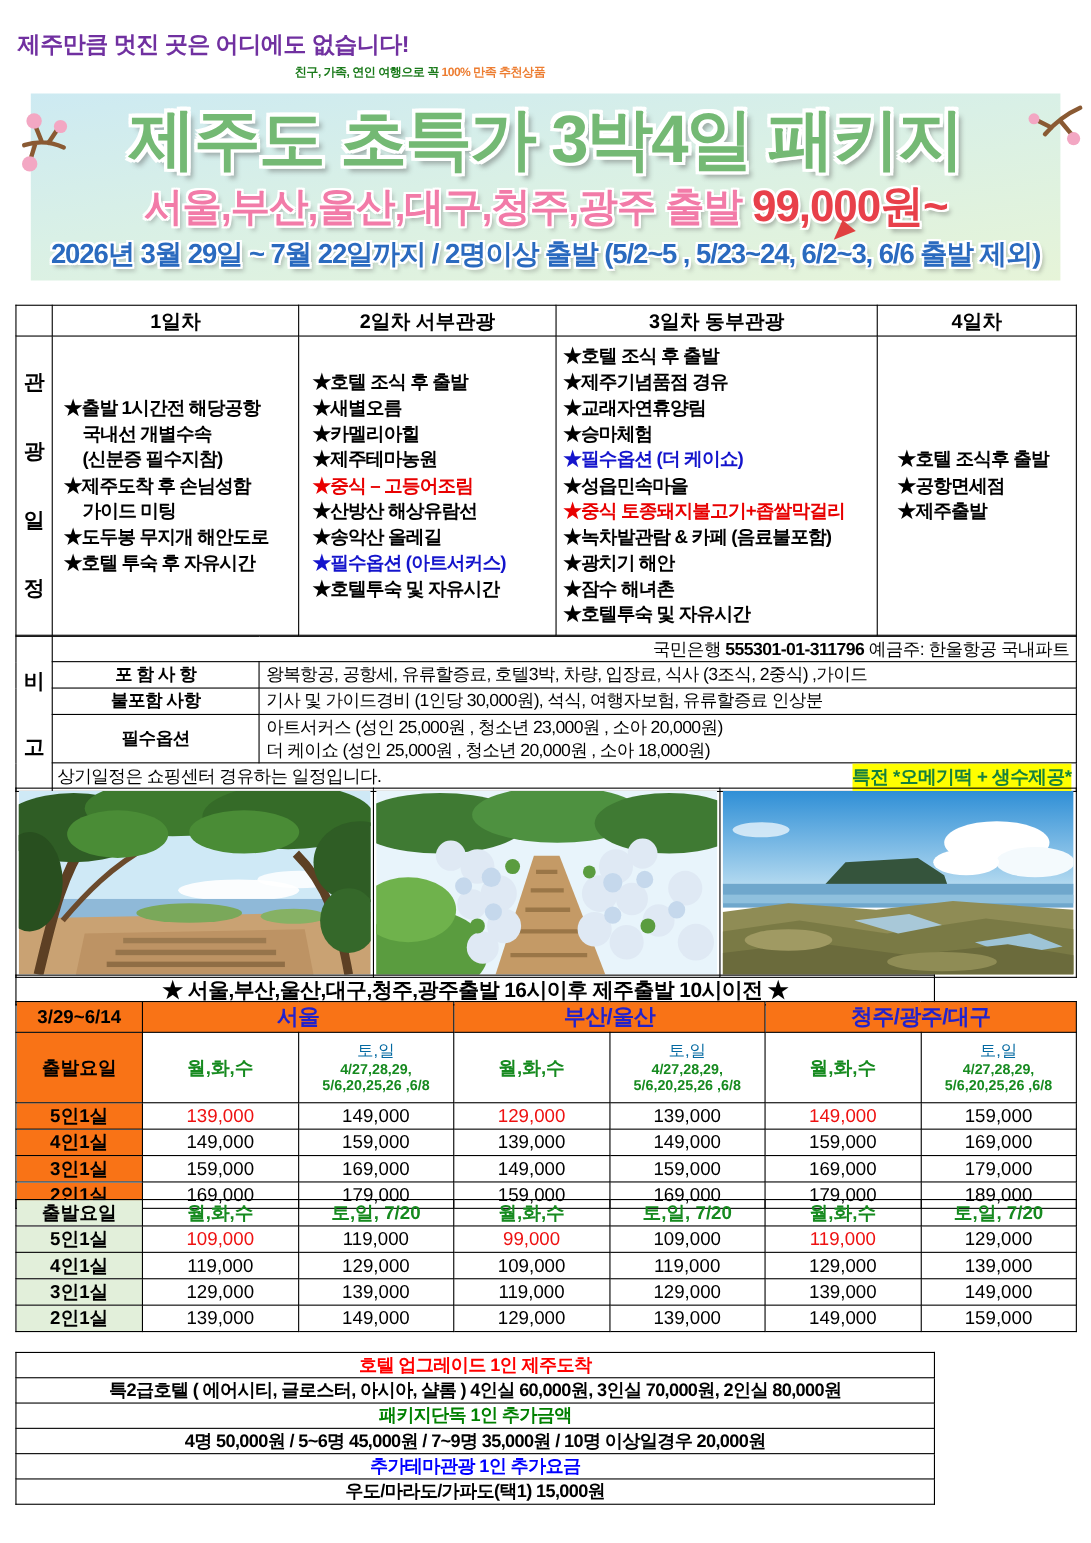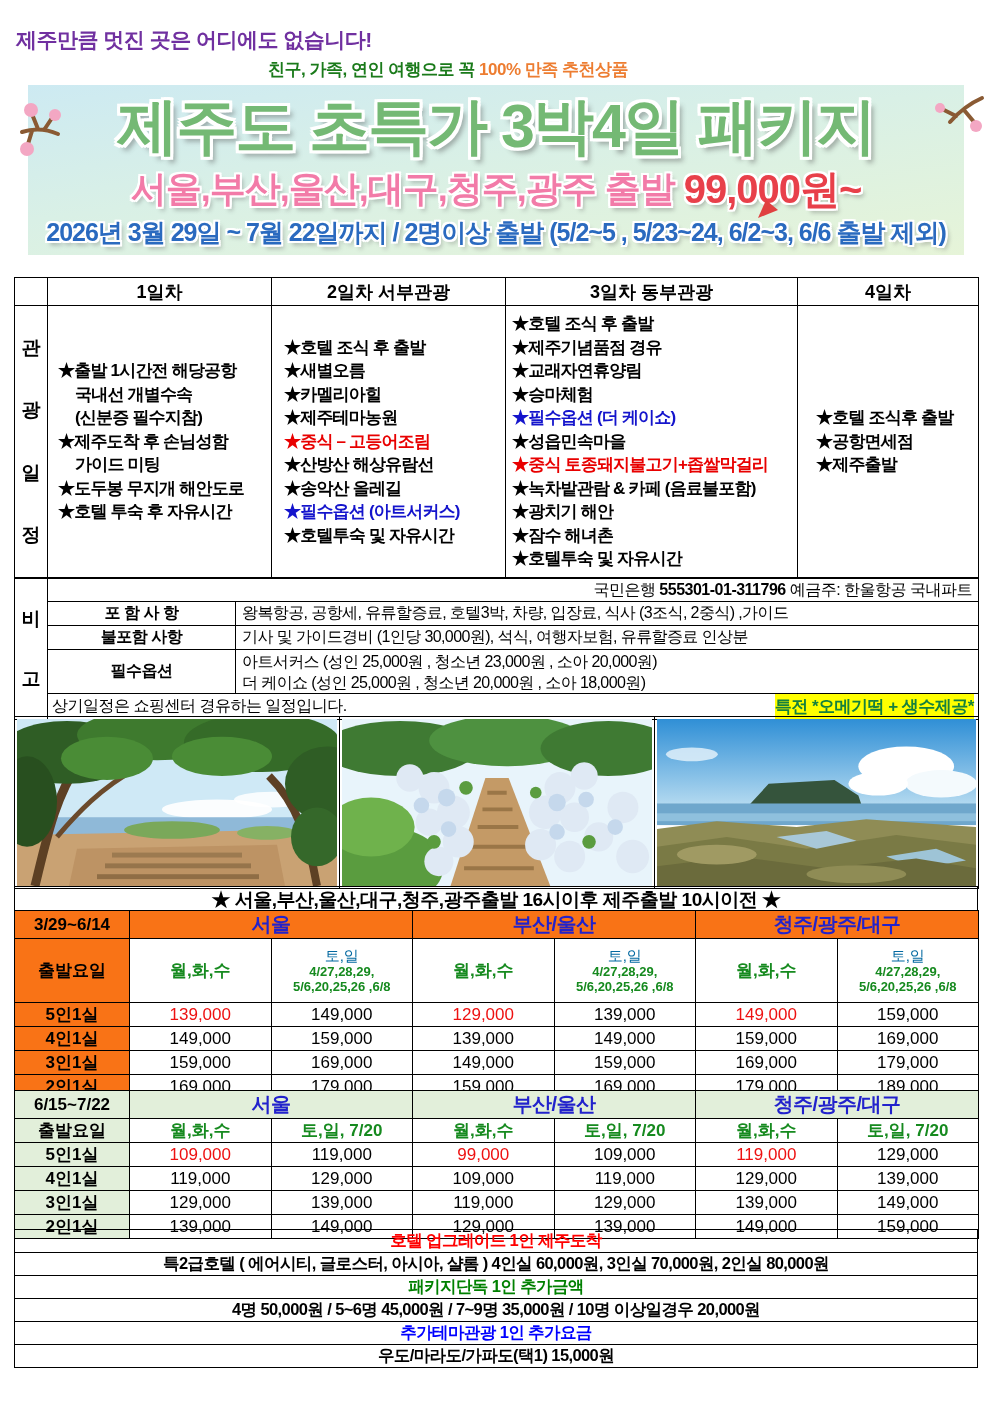--- a/index.html
+++ b/index.html
@@ -4,21 +4,21 @@
 <style>
   * { box-sizing: border-box; }
   body {
     margin: 0; width: 992px; height: 1403px; background: #ffffff;
     font-family: "Liberation Sans", sans-serif; position: relative; overflow: hidden;
   }
   .abs { position: absolute; }
 
   
   .slogan { left: 16px; top: 26px; font-size: 21px; font-weight: bold; color: #7030a0; letter-spacing: -0.5px; }
-  .subline { left: 268px; top: 58px; font-size: 17px; font-weight: bold; letter-spacing: -0.5px; }
+  .subline { left: 268px; top: 58px; font-size: 11px; font-weight: bold; letter-spacing: -0.5px; }
   .subline .g { color: #1a7a1a; }
   .subline .o { color: #ed7d31; }
 
   
   .banner {
     left: 28px; top: 85px; width: 936px; height: 170px; text-align: center;
     background: linear-gradient(172deg, #cdeaf2 0%, #d9f0e6 45%, #e6f4d8 100%);
   }
   .outline-w {
     text-shadow: -3px -3px 0 #fff, 3px -3px 0 #fff, -3px 3px 0 #fff, 3px 3px 0 #fff,
@@ -28,21 +28,21 @@
     text-shadow: -2px -2px 0 #fff, 2px -2px 0 #fff, -2px 2px 0 #fff, 2px 2px 0 #fff,
       -2px 0 0 #fff, 2px 0 0 #fff, 0 -2px 0 #fff, 0 2px 0 #fff, 3px 4px 4px rgba(80,80,80,.4);
   }
   .banner .title { margin-top: 6px; font-size: 61px; line-height: 70px; font-weight: bold; color: #74b974; letter-spacing: -2px; }
   .banner .line2 { margin-top: 1px; line-height: 52px; white-space: nowrap; }
   .banner .cities2 { font-size: 36px; font-weight: bold; color: #f27ba8; letter-spacing: -1px; vertical-align: middle; }
   .banner .price99 { font-size: 40px; font-weight: bold; color: #e8404a; letter-spacing: -1px; vertical-align: middle; }
   .banner .dateline { margin-top: 2px; font-size: 25px; line-height: 30px; font-weight: bold; color: #2a6abf; letter-spacing: -1px; }
 
   
-  table { border-collapse: collapse; table-layout: fixed; width: 964px; }
+  table { border-collapse: collapse; table-layout: fixed; width: 836px; }
   td { border: 1.6px solid #000; padding: 0; overflow: hidden; }
   .blk { left: 14px; }
 
   
   #itin { top: 277px; }
   #itin td.hd { height: 28px; font-size: 18px; font-weight: bold; text-align: center; }
   #itin td.body { height: 272px; vertical-align: middle; }
   .sidecol { width: 33px; }
   .sidelabel { display: flex; flex-direction: column; justify-content: space-around; align-items: center; height: 250px; font-size: 19px; font-weight: bold; }
   .it { font-size: 17px; font-weight: bold; line-height: 23.5px; color: #000; letter-spacing: -0.8px; white-space: nowrap; }
@@ -429,26 +429,20 @@
   </tr>
 </tbody>
   </table>
 
 <table id="ptab2" class="abs blk ptab">
   <colgroup>
       <col class="labelcol">
       <col span="6" style="width:141.5px">
     </colgroup>
   <tbody>
-      <tr class="r1">
-    <td class="period green-bg">6/15~7/22</td>
-    <td colspan="2" class="city green-bg">서울</td>
-    <td colspan="2" class="city green-bg">부산/울산</td>
-    <td colspan="2" class="city green-bg">청주/광주/대구</td>
-  </tr>
   <tr class="r2">
     <td class="daylab green-bg">출발요일</td>
     <td class="wkday">월,화,수</td>
     <td class="wkday">토,일, 7/20</td>
     <td class="wkday">월,화,수</td>
     <td class="wkday">토,일, 7/20</td>
     <td class="wkday">월,화,수</td>
     <td class="wkday">토,일, 7/20</td>
   </tr>
   <tr class="pr">

